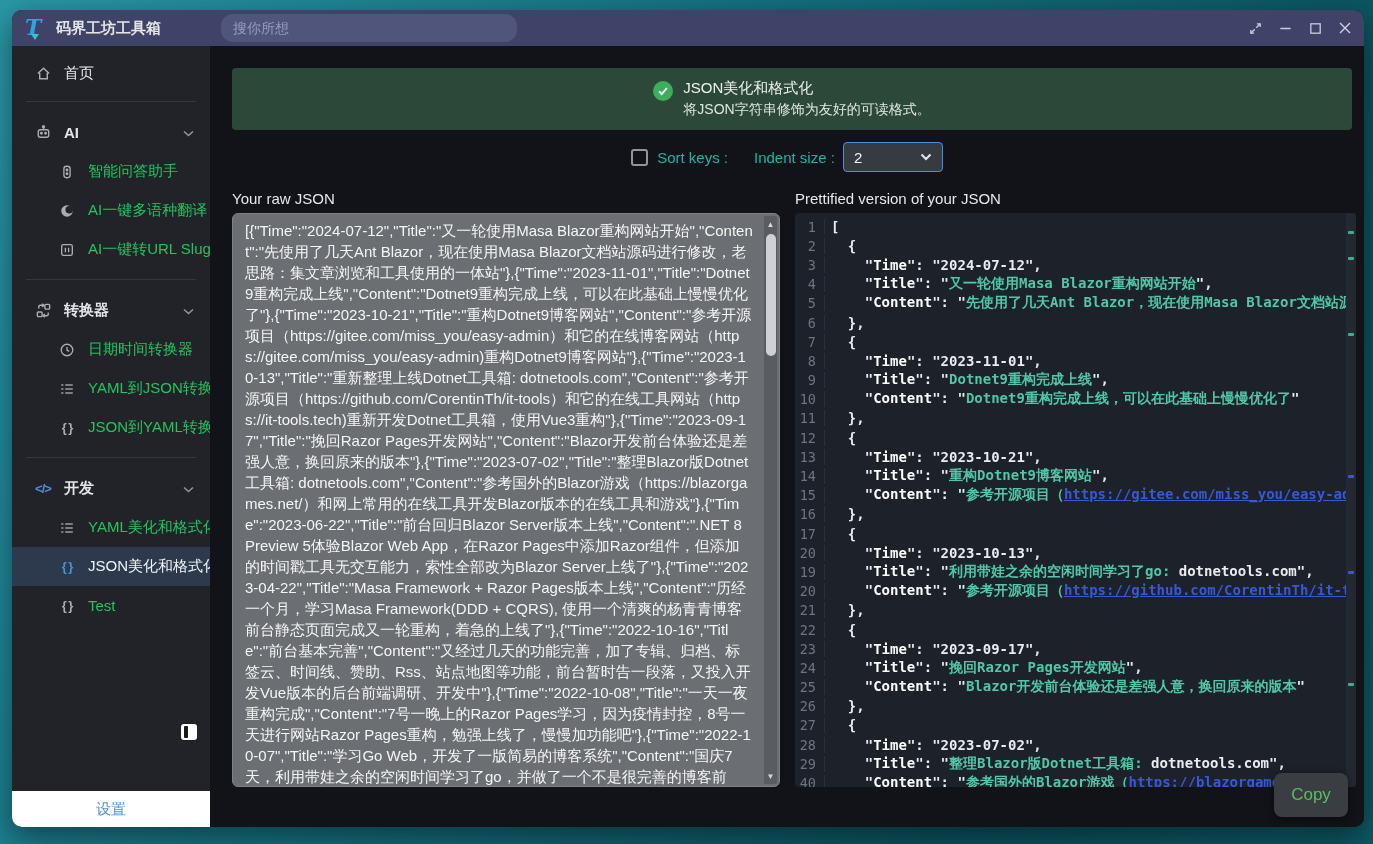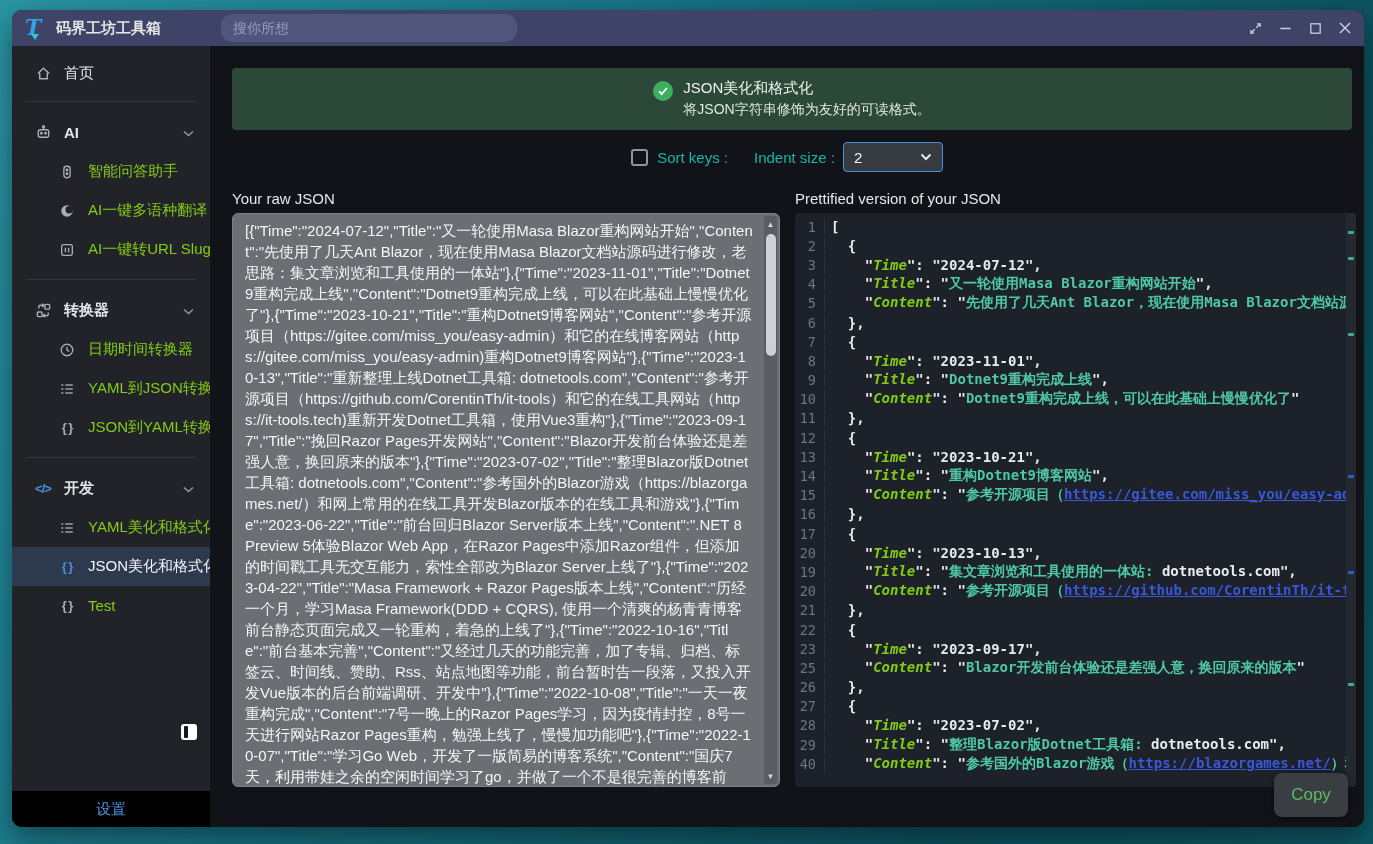--- a/index.html
+++ b/index.html
@@ -28,33 +28,33 @@
   .wbtn{ width:30px; height:30px; display:flex; align-items:center; justify-content:center; cursor:default;}
   .wbtn svg{ stroke:#c9cde0; fill:none; stroke-width:1.4; }
   
   .bodyrow{ flex:1; display:flex; min-height:0; }
   .sidebar{ width:198px; background:#212329; position:relative; flex-shrink:0; overflow:hidden;}
   .side-item,.side-group,.side-sub{ display:flex; align-items:center; cursor:pointer; }
   .side-item{ height:36px; margin-top:9px; padding-left:22px; }
   .side-group{ height:40px; padding-left:22px; font-weight:700; }
   .side-sub{ height:39px; padding-left:46px; }
   .side-label{ margin-left:12px; font-size:15px; color:#e3e5e9; white-space:nowrap; overflow:hidden; }
-  .side-sub .side-label{ color:#84cc16; font-weight:400;}
+  .side-sub .side-label{ color:#22c55e; font-weight:400;}
   .divider{ height:1px; background:#34373e; margin:10px 14px; }
   .chev{ margin-left:auto; margin-right:16px; }
   .chev svg{ stroke:#8f949c; fill:none; stroke-width:1.6;}
   .icn{ width:18px; height:18px; display:flex; align-items:center; justify-content:center; flex-shrink:0;}
   .icn svg{ stroke:#a9adb4; fill:none; stroke-width:1.5; }
   .icn.txt{ font-size:13px; font-weight:700; color:#a9adb4; letter-spacing:-1px; white-space:nowrap;}
   .icn.blue, .icn.blue svg{ color:#4a90dd; stroke:#4a90dd; }
   .side-sub.selected{ background:#2d3a4e; }
   .side-sub.selected .side-label{ color:#f2f4f7; }
   .collapse-icn{ position:absolute; right:13px; bottom:87px; width:16px; height:16px; background:#ffffff; border-radius:3px; cursor:pointer;}
   .collapse-icn::after{ content:""; position:absolute; left:3px; top:2px; width:4px; height:12px; background:#16181c; border-radius:1px;}
-  .settingsbar{ position:absolute; bottom:0; left:0; right:0; height:36px; background:#000000; display:flex; align-items:center; justify-content:center;}
+  .settingsbar{ position:absolute; bottom:0; left:0; right:0; height:36px; background:#ffffff; display:flex; align-items:center; justify-content:center;}
   .settingsbar span{ color:#4d92dd; font-size:15px; cursor:pointer;}
   
   .main{ flex:1; background:#111318; position:relative; display:flex; flex-direction:column; min-width:0;}
   .banner{ margin:22px 12px 0 22px; height:62px; background:#2b4839; border-radius:4px;
     display:flex; align-items:center; justify-content:center;}
   .banner-inner{ display:flex; align-items:flex-start; }
   .check{ width:20px; height:20px; border-radius:50%; background:#3cae5c; display:flex; align-items:center; justify-content:center; margin-top:2px;}
   .check svg{ stroke:#ffffff; fill:none; stroke-width:2.2;}
   .banner-text{ margin-left:10px; }
   .banner-title{ font-size:15px; color:#eef2ee; }
@@ -83,21 +83,21 @@
   .rawthumb{ position:absolute; left:1.5px; width:10px; top:18px; height:122px; background:#cfd0d3; border-radius:5px; cursor:grab;}
   
   .codepanel{ flex:1; margin-left:15px; background:#1c212a; border-radius:4px; position:relative; overflow:hidden; min-width:0;}
   .codelines{ position:absolute; inset:0; right:10px; padding-top:4px; overflow:hidden;
     font-family:"DejaVu Sans Mono",monospace; font-size:14px; font-weight:700; }
   .cl{ display:flex; height:19.2px; align-items:center; white-space:pre; }
   .ln{ width:30px; text-align:right; padding-right:8px; color:#6c7582; font-weight:400; font-size:13.5px;
     border-right:1px solid rgba(255,255,255,.07); flex-shrink:0; }
   .lt{ padding-left:6px; }
   .c-w{ color:#e9ebee; }
-  .c-k{ color:#84cc16;font-style:italic; }
+  .c-k{ color:#ffffff; }
   .c-s{ color:#4fc8a5; }
   .c-u{ color:#3a57d7; text-decoration:underline; }
   .codescroll{ position:absolute; top:0; bottom:0; right:0; width:10px; background:#232831;}
   .mark{ position:absolute; left:2px; width:6px; height:3px; border-radius:1px;}
   .mark.teal{ background:#3fae8e; } .mark.blue{ background:#3a57d7; }
   .copybtn{ position:absolute; right:16px; bottom:10px; width:74px; height:44px; background:#3a3d42; border:none;
     border-radius:8px; color:#5abf63; font-size:17px; font-family:inherit; cursor:pointer; z-index:5;
     box-shadow:0 2px 8px rgba(0,0,0,.45);}
 </style>
 </head>
@@ -340,25 +340,26 @@
               <div class="cl"><span class="ln">9</span><span class="lt"><span class="c-w">    "</span><span class="c-k">Title</span><span class="c-w">": "</span><span class="c-s">Dotnet9重构完成上线</span><span class="c-w">",</span></span></div>
               <div class="cl"><span class="ln">10</span><span class="lt"><span class="c-w">    "</span><span class="c-k">Content</span><span class="c-w">": "</span><span class="c-s">Dotnet9重构完成上线，可以在此基础上慢慢优化了</span><span class="c-w">"</span></span></div>
               <div class="cl"><span class="ln">11</span><span class="lt"><span class="c-w">  },</span></span></div>
               <div class="cl"><span class="ln">12</span><span class="lt"><span class="c-w">  {</span></span></div>
               <div class="cl"><span class="ln">13</span><span class="lt"><span class="c-w">    "</span><span class="c-k">Time</span><span class="c-w">": "2023-10-21",</span></span></div>
               <div class="cl"><span class="ln">14</span><span class="lt"><span class="c-w">    "</span><span class="c-k">Title</span><span class="c-w">": "</span><span class="c-s">重构Dotnet9博客网站</span><span class="c-w">",</span></span></div>
               <div class="cl"><span class="ln">15</span><span class="lt"><span class="c-w">    "</span><span class="c-k">Content</span><span class="c-w">": "</span><span class="c-s">参考开源项目（</span><span class="c-u">https://gitee.com/miss_you/easy-admin</span></span></div>
               <div class="cl"><span class="ln">16</span><span class="lt"><span class="c-w">  },</span></span></div>
               <div class="cl"><span class="ln">17</span><span class="lt"><span class="c-w">  {</span></span></div>
               <div class="cl"><span class="ln">20</span><span class="lt"><span class="c-w">    "</span><span class="c-k">Time</span><span class="c-w">": "2023-10-13",</span></span></div>
-              <div class="cl"><span class="ln">19</span><span class="lt"><span class="c-w">    "</span><span class="c-k">Title</span><span class="c-w">": "</span><span class="c-s">集文章浏览和工具使用的一体站: </span><span class="c-w">dotnetools.com",</span></span></div>
+              <div class="cl"><span class="ln">19</span><span class="lt"><span class="c-w">    "</span><span class="c-k">Title</span><span class="c-w">": "</span><span class="c-s">利用带娃之余的空闲时间学习了go: </span><span class="c-w">dotnetools.com",</span></span></div>
               <div class="cl"><span class="ln">20</span><span class="lt"><span class="c-w">    "</span><span class="c-k">Content</span><span class="c-w">": "</span><span class="c-s">参考开源项目（</span><span class="c-u">https://github.com/CorentinTh/it-tools</span></span></div>
               <div class="cl"><span class="ln">21</span><span class="lt"><span class="c-w">  },</span></span></div>
               <div class="cl"><span class="ln">22</span><span class="lt"><span class="c-w">  {</span></span></div>
               <div class="cl"><span class="ln">23</span><span class="lt"><span class="c-w">    "</span><span class="c-k">Time</span><span class="c-w">": "2023-09-17",</span></span></div>
+              <div class="cl"><span class="ln">24</span><span class="lt"><span class="c-w">    "</span><span class="c-k">Title</span><span class="c-w">": "</span><span class="c-s">挽回Razor Pages开发网站</span><span class="c-w">",</span></span></div>
               <div class="cl"><span class="ln">25</span><span class="lt"><span class="c-w">    "</span><span class="c-k">Content</span><span class="c-w">": "</span><span class="c-s">Blazor开发前台体验还是差强人意，换回原来的版本</span><span class="c-w">"</span></span></div>
               <div class="cl"><span class="ln">26</span><span class="lt"><span class="c-w">  },</span></span></div>
               <div class="cl"><span class="ln">27</span><span class="lt"><span class="c-w">  {</span></span></div>
               <div class="cl"><span class="ln">28</span><span class="lt"><span class="c-w">    "</span><span class="c-k">Time</span><span class="c-w">": "2023-07-02",</span></span></div>
               <div class="cl"><span class="ln">29</span><span class="lt"><span class="c-w">    "</span><span class="c-k">Title</span><span class="c-w">": "</span><span class="c-s">整理Blazor版Dotnet工具箱: </span><span class="c-w">dotnetools.com",</span></span></div>
               <div class="cl"><span class="ln">40</span><span class="lt"><span class="c-w">    "</span><span class="c-k">Content</span><span class="c-w">": "</span><span class="c-s">参考国外的Blazor游戏（</span><span class="c-u">https://blazorgames.net/</span><span class="c-s">）和网上常用的</span></span></div>
             </div>
           <div class="codescroll">
             <div class="mark teal" style="top:18px"></div>
             <div class="mark teal" style="top:44px"></div>

